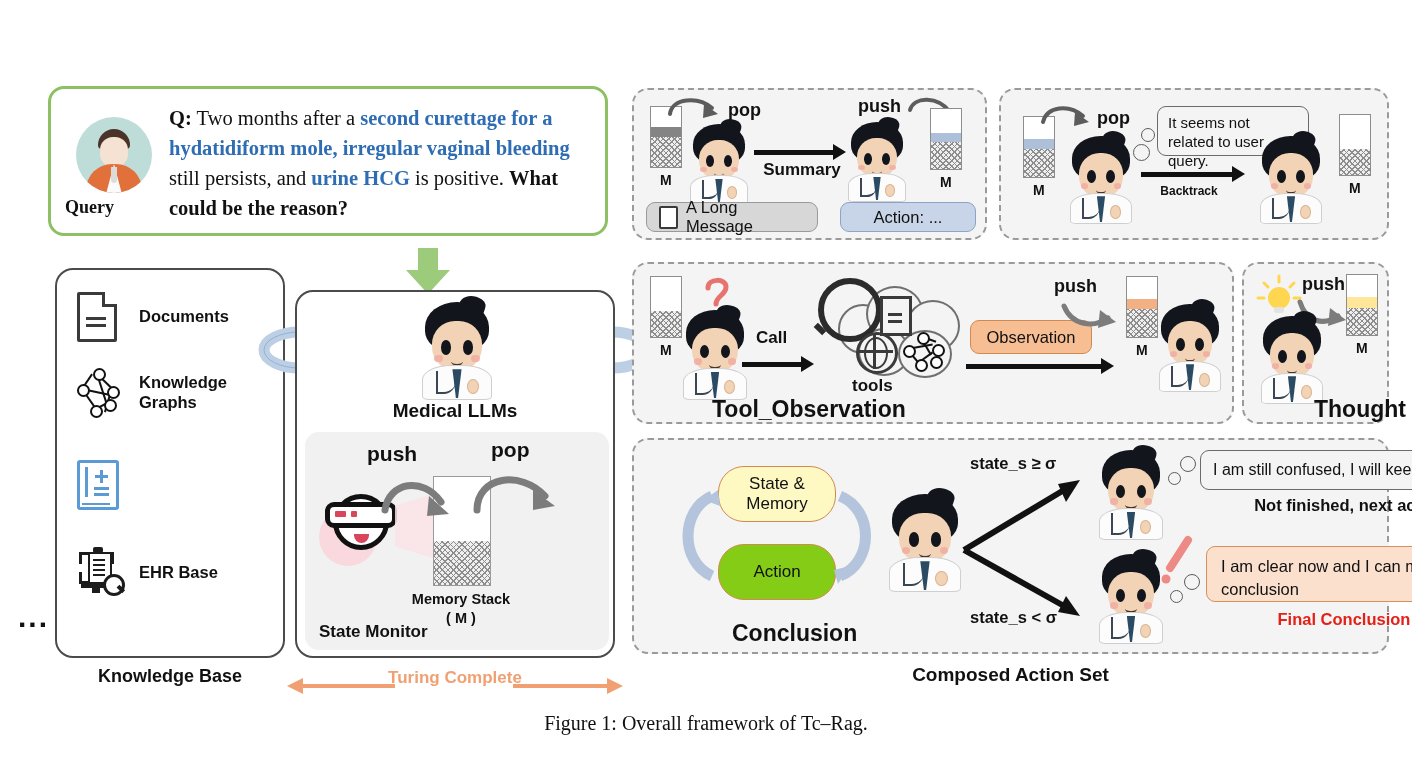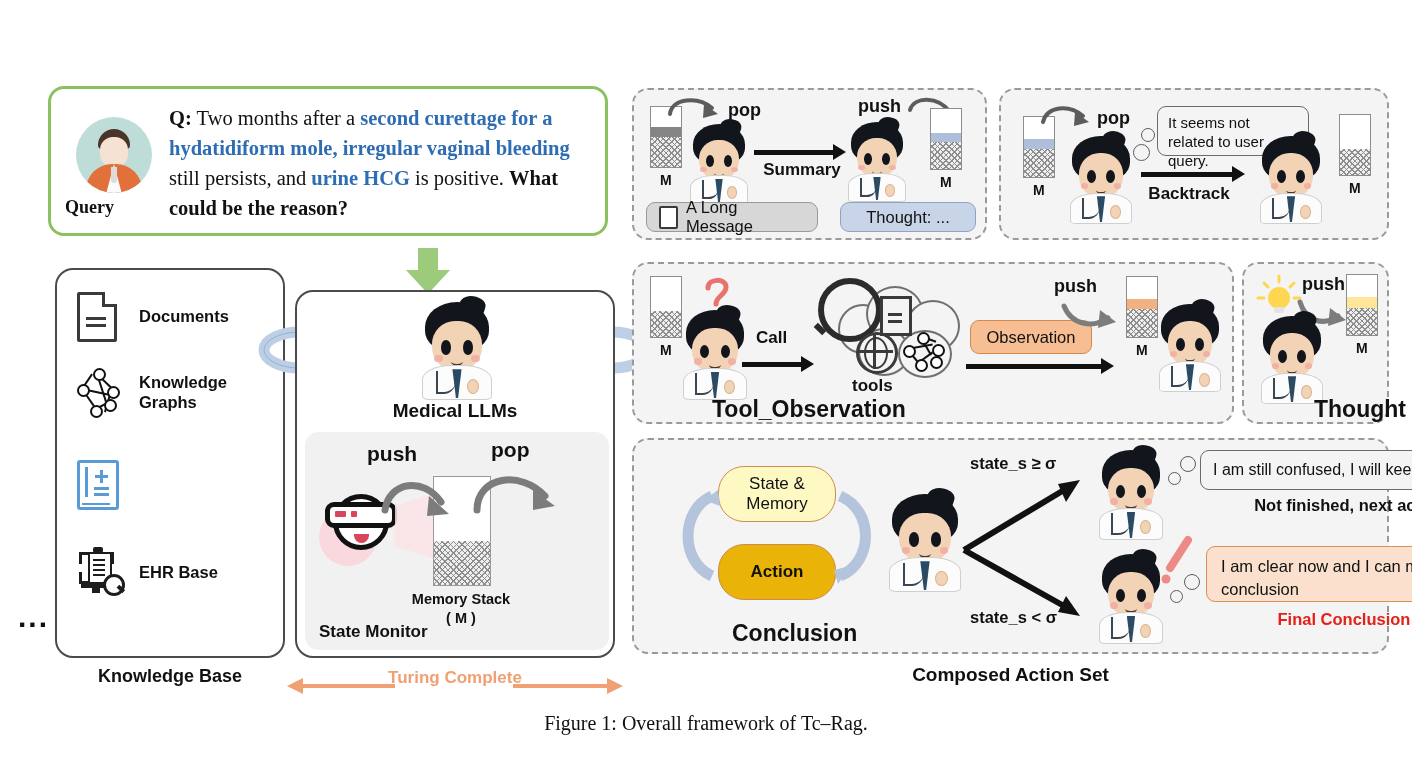--- a/index.html
+++ b/index.html
@@ -380,21 +380,21 @@
     <div class="band" style="top:24px;height:11px;background:#AEBFD9;"></div>
     <div class="hatch" style="height:27px;"></div>
   </div>
   <div class="m-letter" style="left:306px;top:84px;">M</div>
 
   <div class="msgbox msg-gray" style="left:12px;top:112px;width:172px;height:30px;">
     <span style="display:inline-block;width:15px;height:19px;border:2px solid #3A3A3A;border-radius:2px;margin-right:8px;position:relative;background:#fff;flex:none;"></span>
     <span>A Long Message</span>
   </div>
   <div class="msgbox msg-blue ctr" style="left:206px;top:112px;width:136px;height:30px;justify-content:center;">
-    <span>Thought: ...</span>
+    <span>Action: ...</span>
   </div>
 </div>
 
 <div class="dash" style="left:999px;top:88px;width:390px;height:152px;">
   <div class="mstack" style="left:22px;top:26px;">
     <div class="band" style="top:22px;height:12px;background:#AEBFD9;"></div>
     <div class="hatch" style="height:28px;"></div>
   </div>
   <div class="m-letter" style="left:32px;top:92px;">M</div>
 
@@ -420,21 +420,21 @@
       <div class="cheek l"></div>
       <div class="cheek r"></div>
     <div class="smile"></div>
       <div class="coat"></div>
       <div class="stetho"></div>
       <div class="tie"></div>
       <div class="hand"></div>
   </div>
 
   <div class="barrow" style="left:140px;top:82px;width:94px;"></div>
-  <div class="lbl" style="left:136px;top:94px;width:104px;text-align:center;font-size:17px;">Backtrack</div>
+  <div class="lbl" style="left:136px;top:94px;width:104px;text-align:center;font-size:12px;">Backtrack</div>
 
   <div class="doc" style="left:256px;top:46px;width:68px;height:86px;">
     <div class="hairtuft"></div>
       <div class="hair"></div>
       <div class="face"></div>
     <div class="eye l"></div>
       <div class="eye r"></div>
       <div class="cheek l"></div>
       <div class="cheek r"></div>
     <div class="smile"></div>
@@ -586,21 +586,21 @@
   </div>
 
   <div class="panel-title" style="left:70px;top:132px;">Thought</div>
 </div>
 
 <div class="dash" style="left:632px;top:438px;width:757px;height:216px;">
 
   <div class="msgbox" style="left:84px;top:26px;width:118px;height:56px;justify-content:flex-start;text-align:center;background:#fef9c3;border:1.5px solid #D08A50;border-radius:26px;font-size:17px;display:flex;">
     <span>State &amp; Memory</span>
   </div>
-  <div class="msgbox" style="left:84px;top:104px;width:118px;height:56px;justify-content:center;background:#eab308;border:1.5px solid #D08A50;border-radius:26px;font-size:17px;font-weight:bold;">
+  <div class="msgbox" style="left:84px;top:104px;width:118px;height:56px;justify-content:center;background:#84cc16;border:1.5px solid #D08A50;border-radius:26px;font-size:17px;">
     <span>Action</span>
   </div>
   <svg style="position:absolute;left:38px;top:34px;width:52px;height:124px;" viewBox="0 0 52 124">
     <path d="M40 22 C8 36 8 88 40 102" fill="none" stroke="#B3C4DC" stroke-width="11"></path>
     <path d="M46 16 L32 26 L48 32 Z" fill="#B3C4DC"></path>
   </svg>
   <svg style="position:absolute;left:194px;top:34px;width:56px;height:124px;" viewBox="0 0 56 124">
     <path d="M12 22 C46 36 46 88 12 102" fill="none" stroke="#B3C4DC" stroke-width="11"></path>
     <path d="M6 96 L22 92 L10 110 Z" fill="#B3C4DC"></path>
   </svg>

